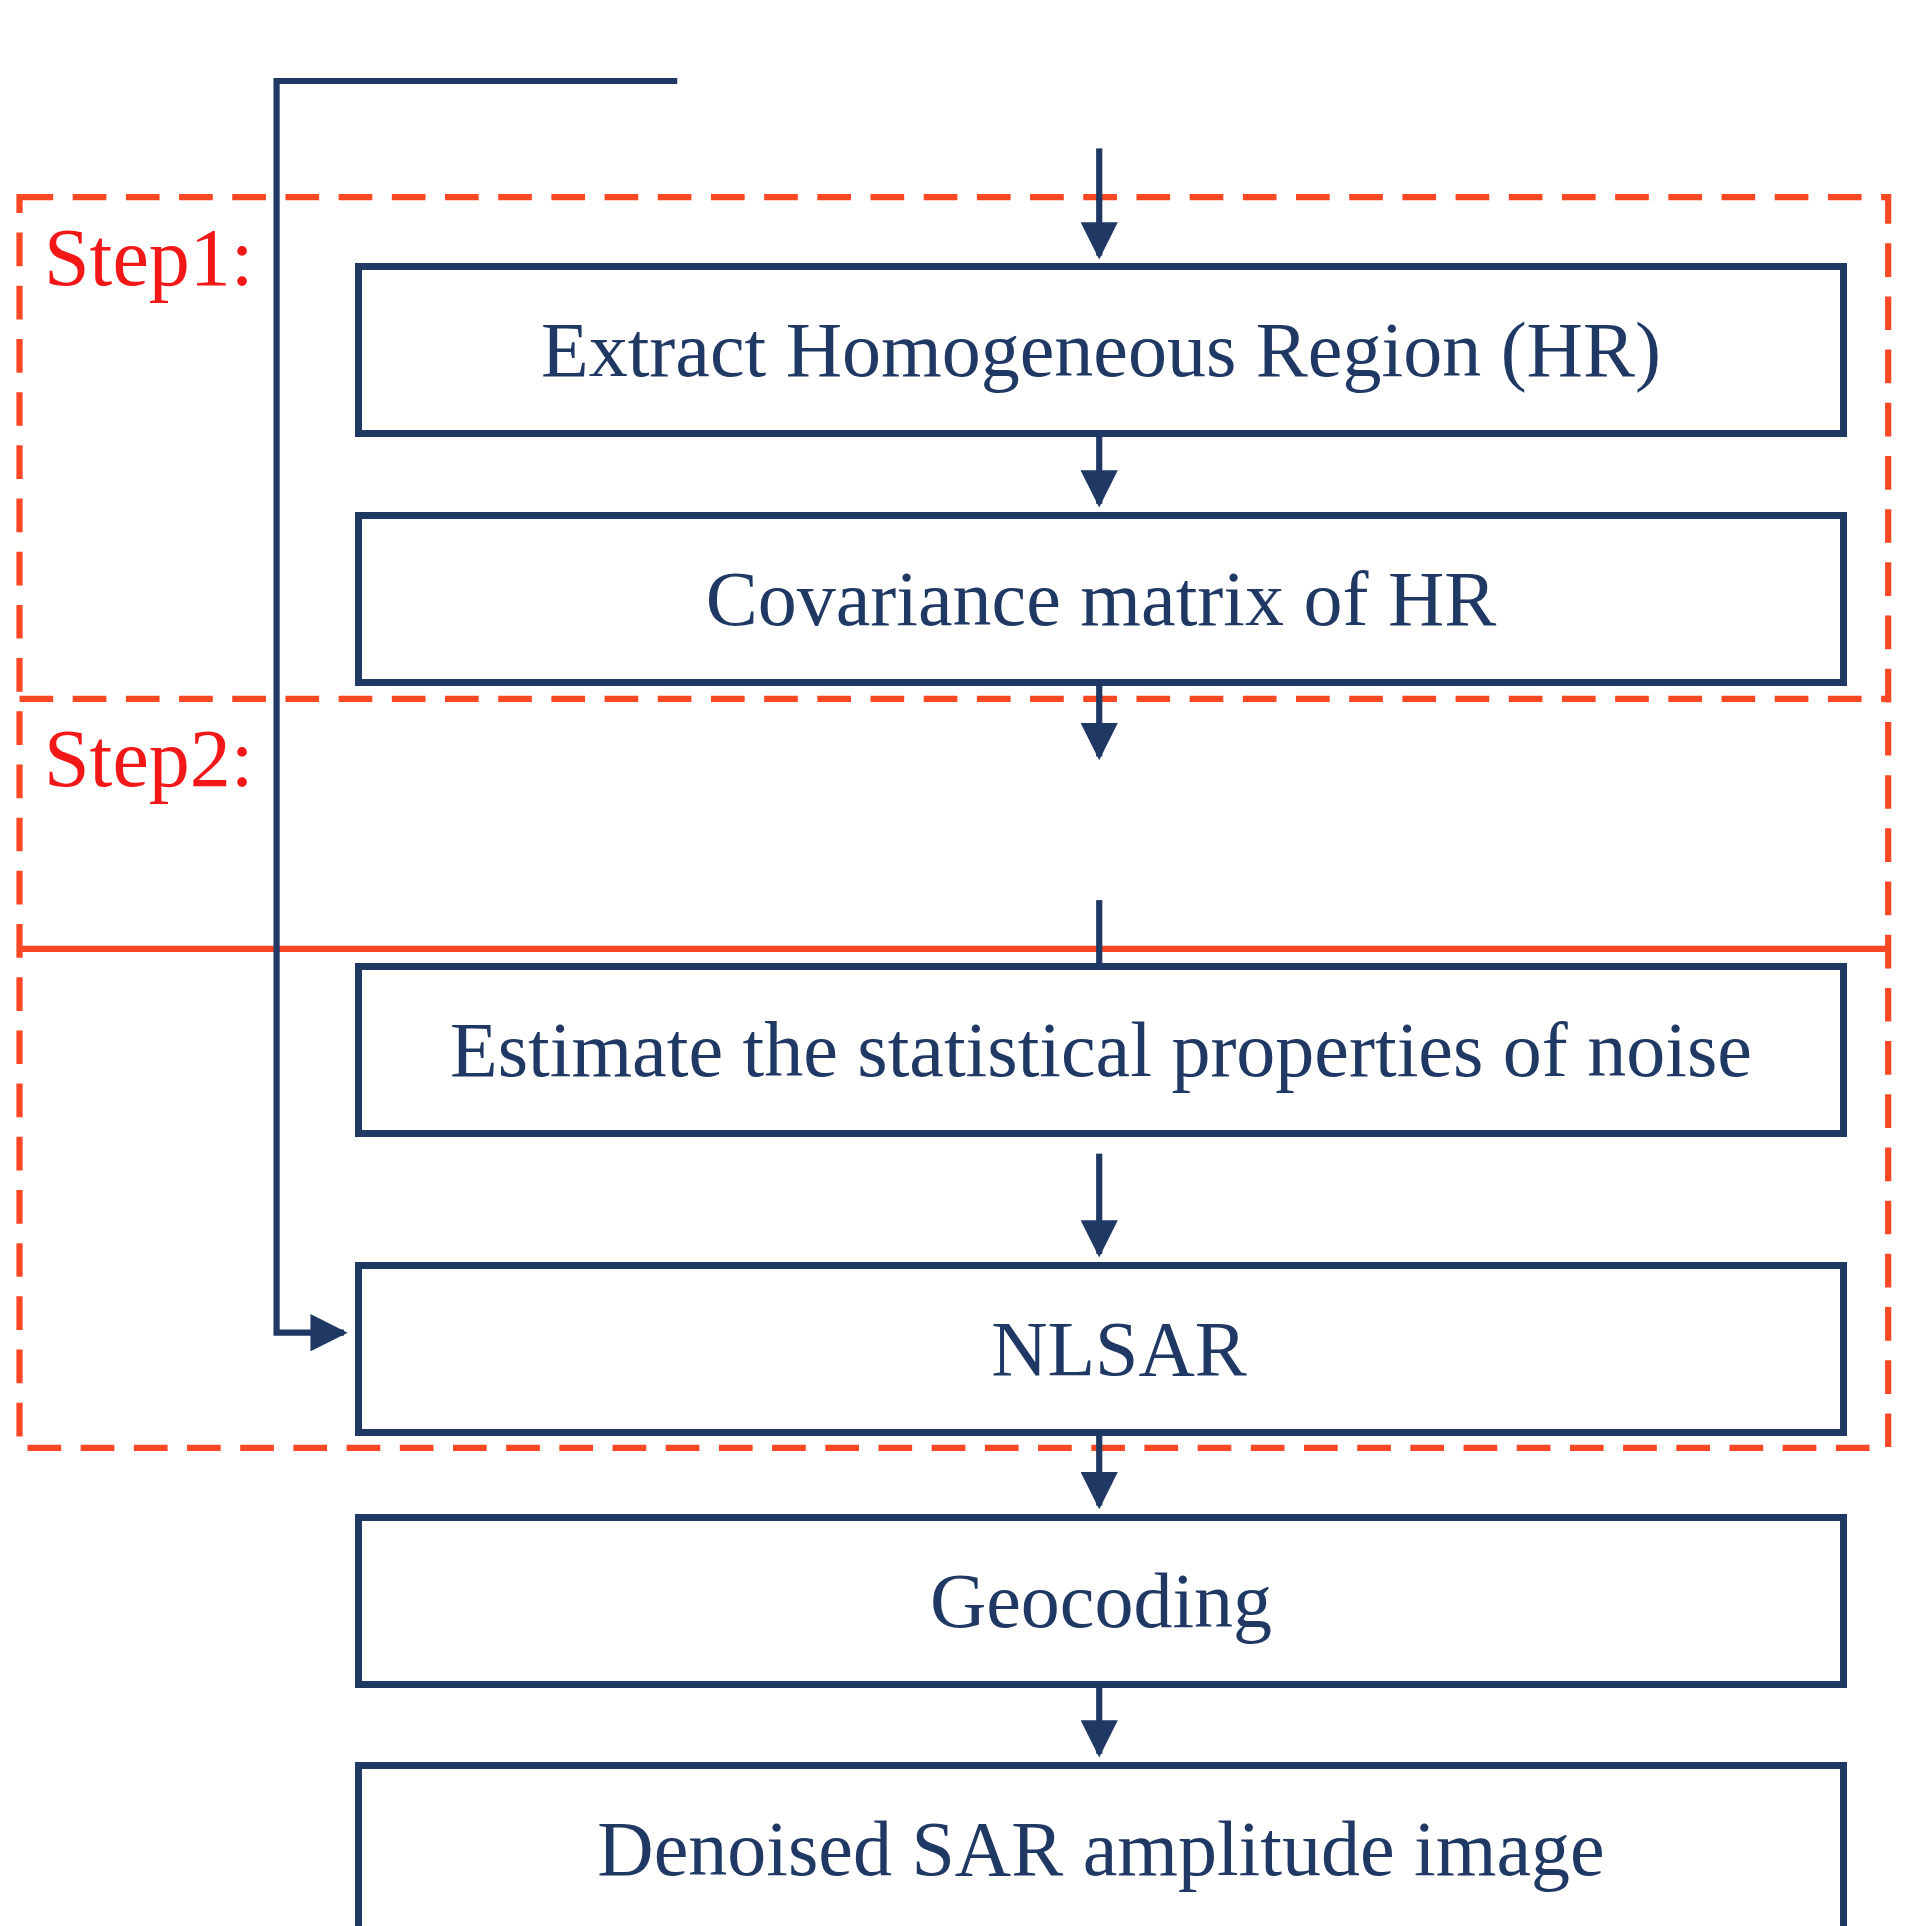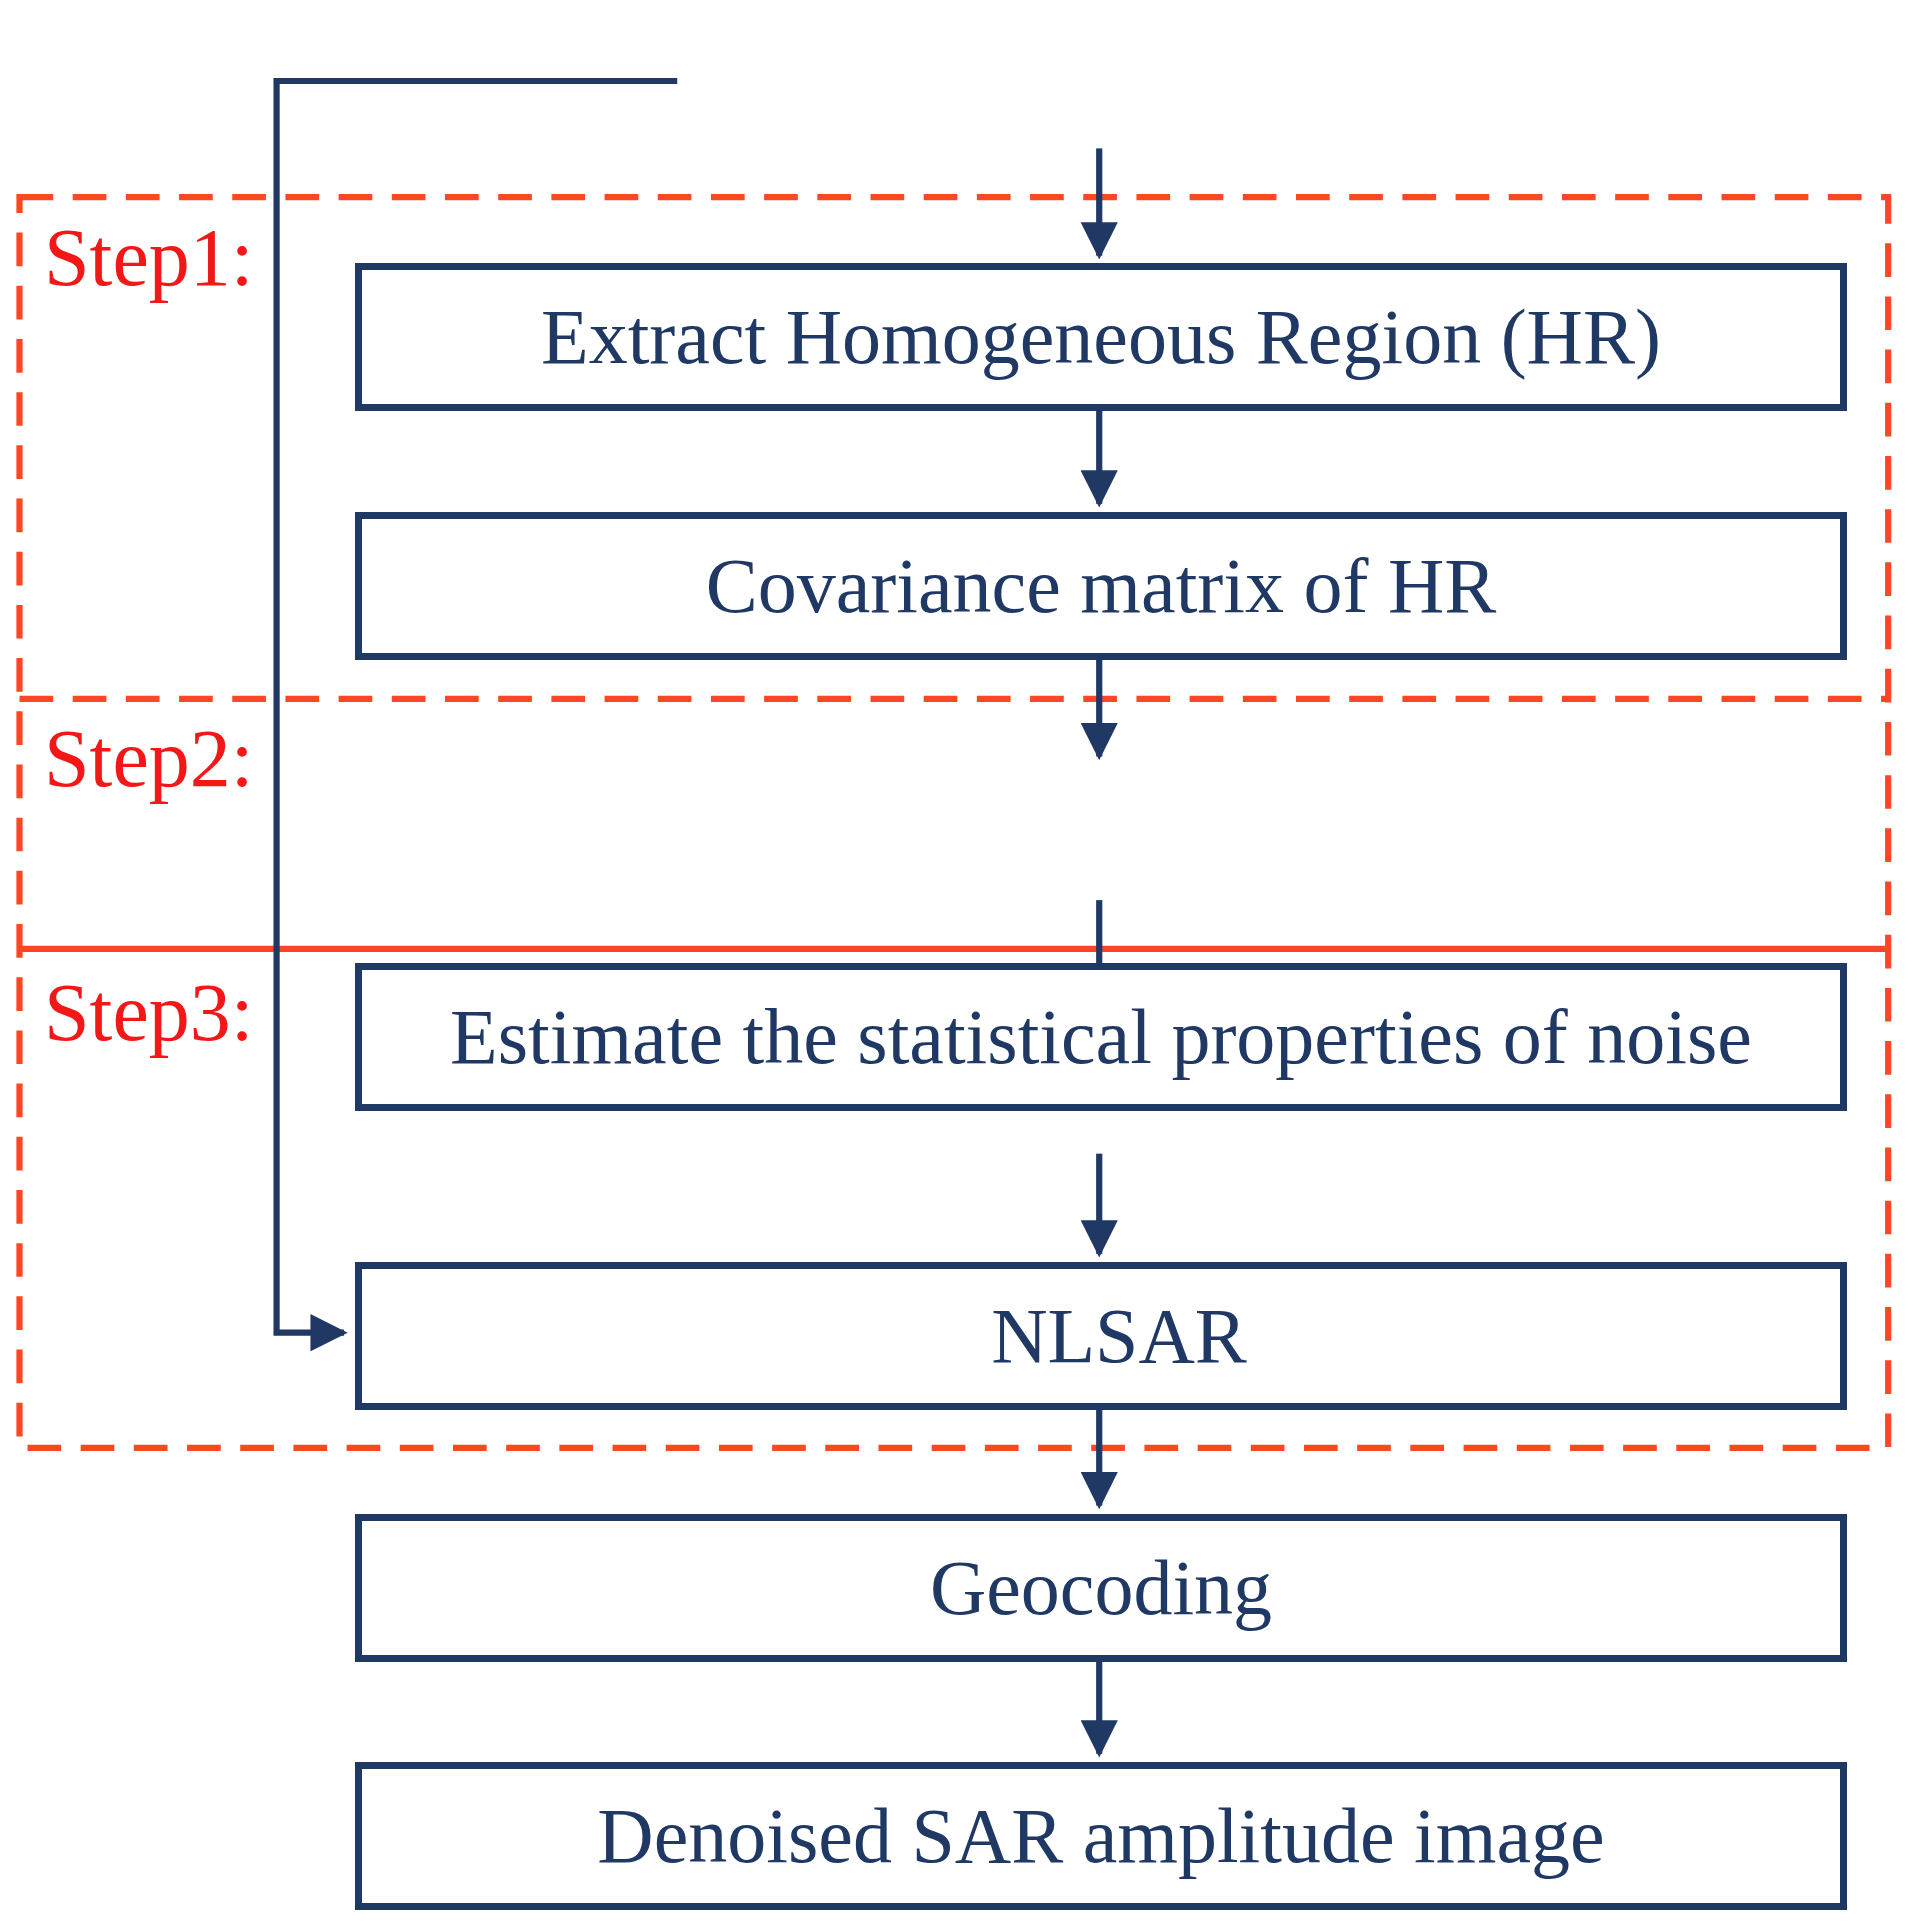--- a/index.html
+++ b/index.html
@@ -23,21 +23,21 @@
     border:7px solid var(--node-border);
     background:var(--background);
     color:var(--node-text);
     display:flex;align-items:center;justify-content:center;
     font-size:78px;line-height:1;
     text-align:center;
     white-space:nowrap;
     z-index:3;
   }
   
-  .node.wide{left:355px;width:1492px;height:148px;}
+  .node.wide{left:355px;width:1492px;height:174px;}
   #node-sar-image          {left:678px;top:13.3px;width:844px;height:136px;}
   #node-extract-hr         {top:263px;}
   #node-covariance         {top:512px;}
   #node-enl                {top:764px;}
   #node-noise              {top:963px;}
   #node-nlsar              {top:1262px;padding-left:36px;}
   #node-geocoding          {top:1514px;}
   #node-denoised           {top:1762px;}
 
   .step-label{
@@ -83,21 +83,20 @@
     <path class="flow-line" marker-end="url(#arrow)" d="M1240,1015 L1240,1139"></path>
     <path class="flow-line" marker-end="url(#arrow)" d="M1240,1301 L1240,1414"></path>
     <path class="flow-line" marker-end="url(#arrow)" d="M1240,1580 L1240,1698"></path>
     <path class="flow-line" marker-end="url(#arrow)" d="M1240,1860 L1240,1978"></path>
 
     <path class="flow-line" marker-end="url(#arrow)" d="M764,91 L312,91 L312,1503 L388,1503"></path>
   </svg>
 
   <div class="step-label" id="step1-label">Step1:</div>
   <div class="step-label" id="step2-label">Step2:</div>
-  <div class="step-label" id="step3-label">Step3:</div>
 
 
   <div class="node wide" id="node-extract-hr">Extract Homogeneous Region (HR)</div>
 
   <div class="node wide" id="node-covariance">Covariance matrix of HR</div>
 
 
   <div class="node wide" id="node-noise">Estimate the statistical properties of noise</div>
 
   <div class="node wide" id="node-nlsar">NLSAR</div>

